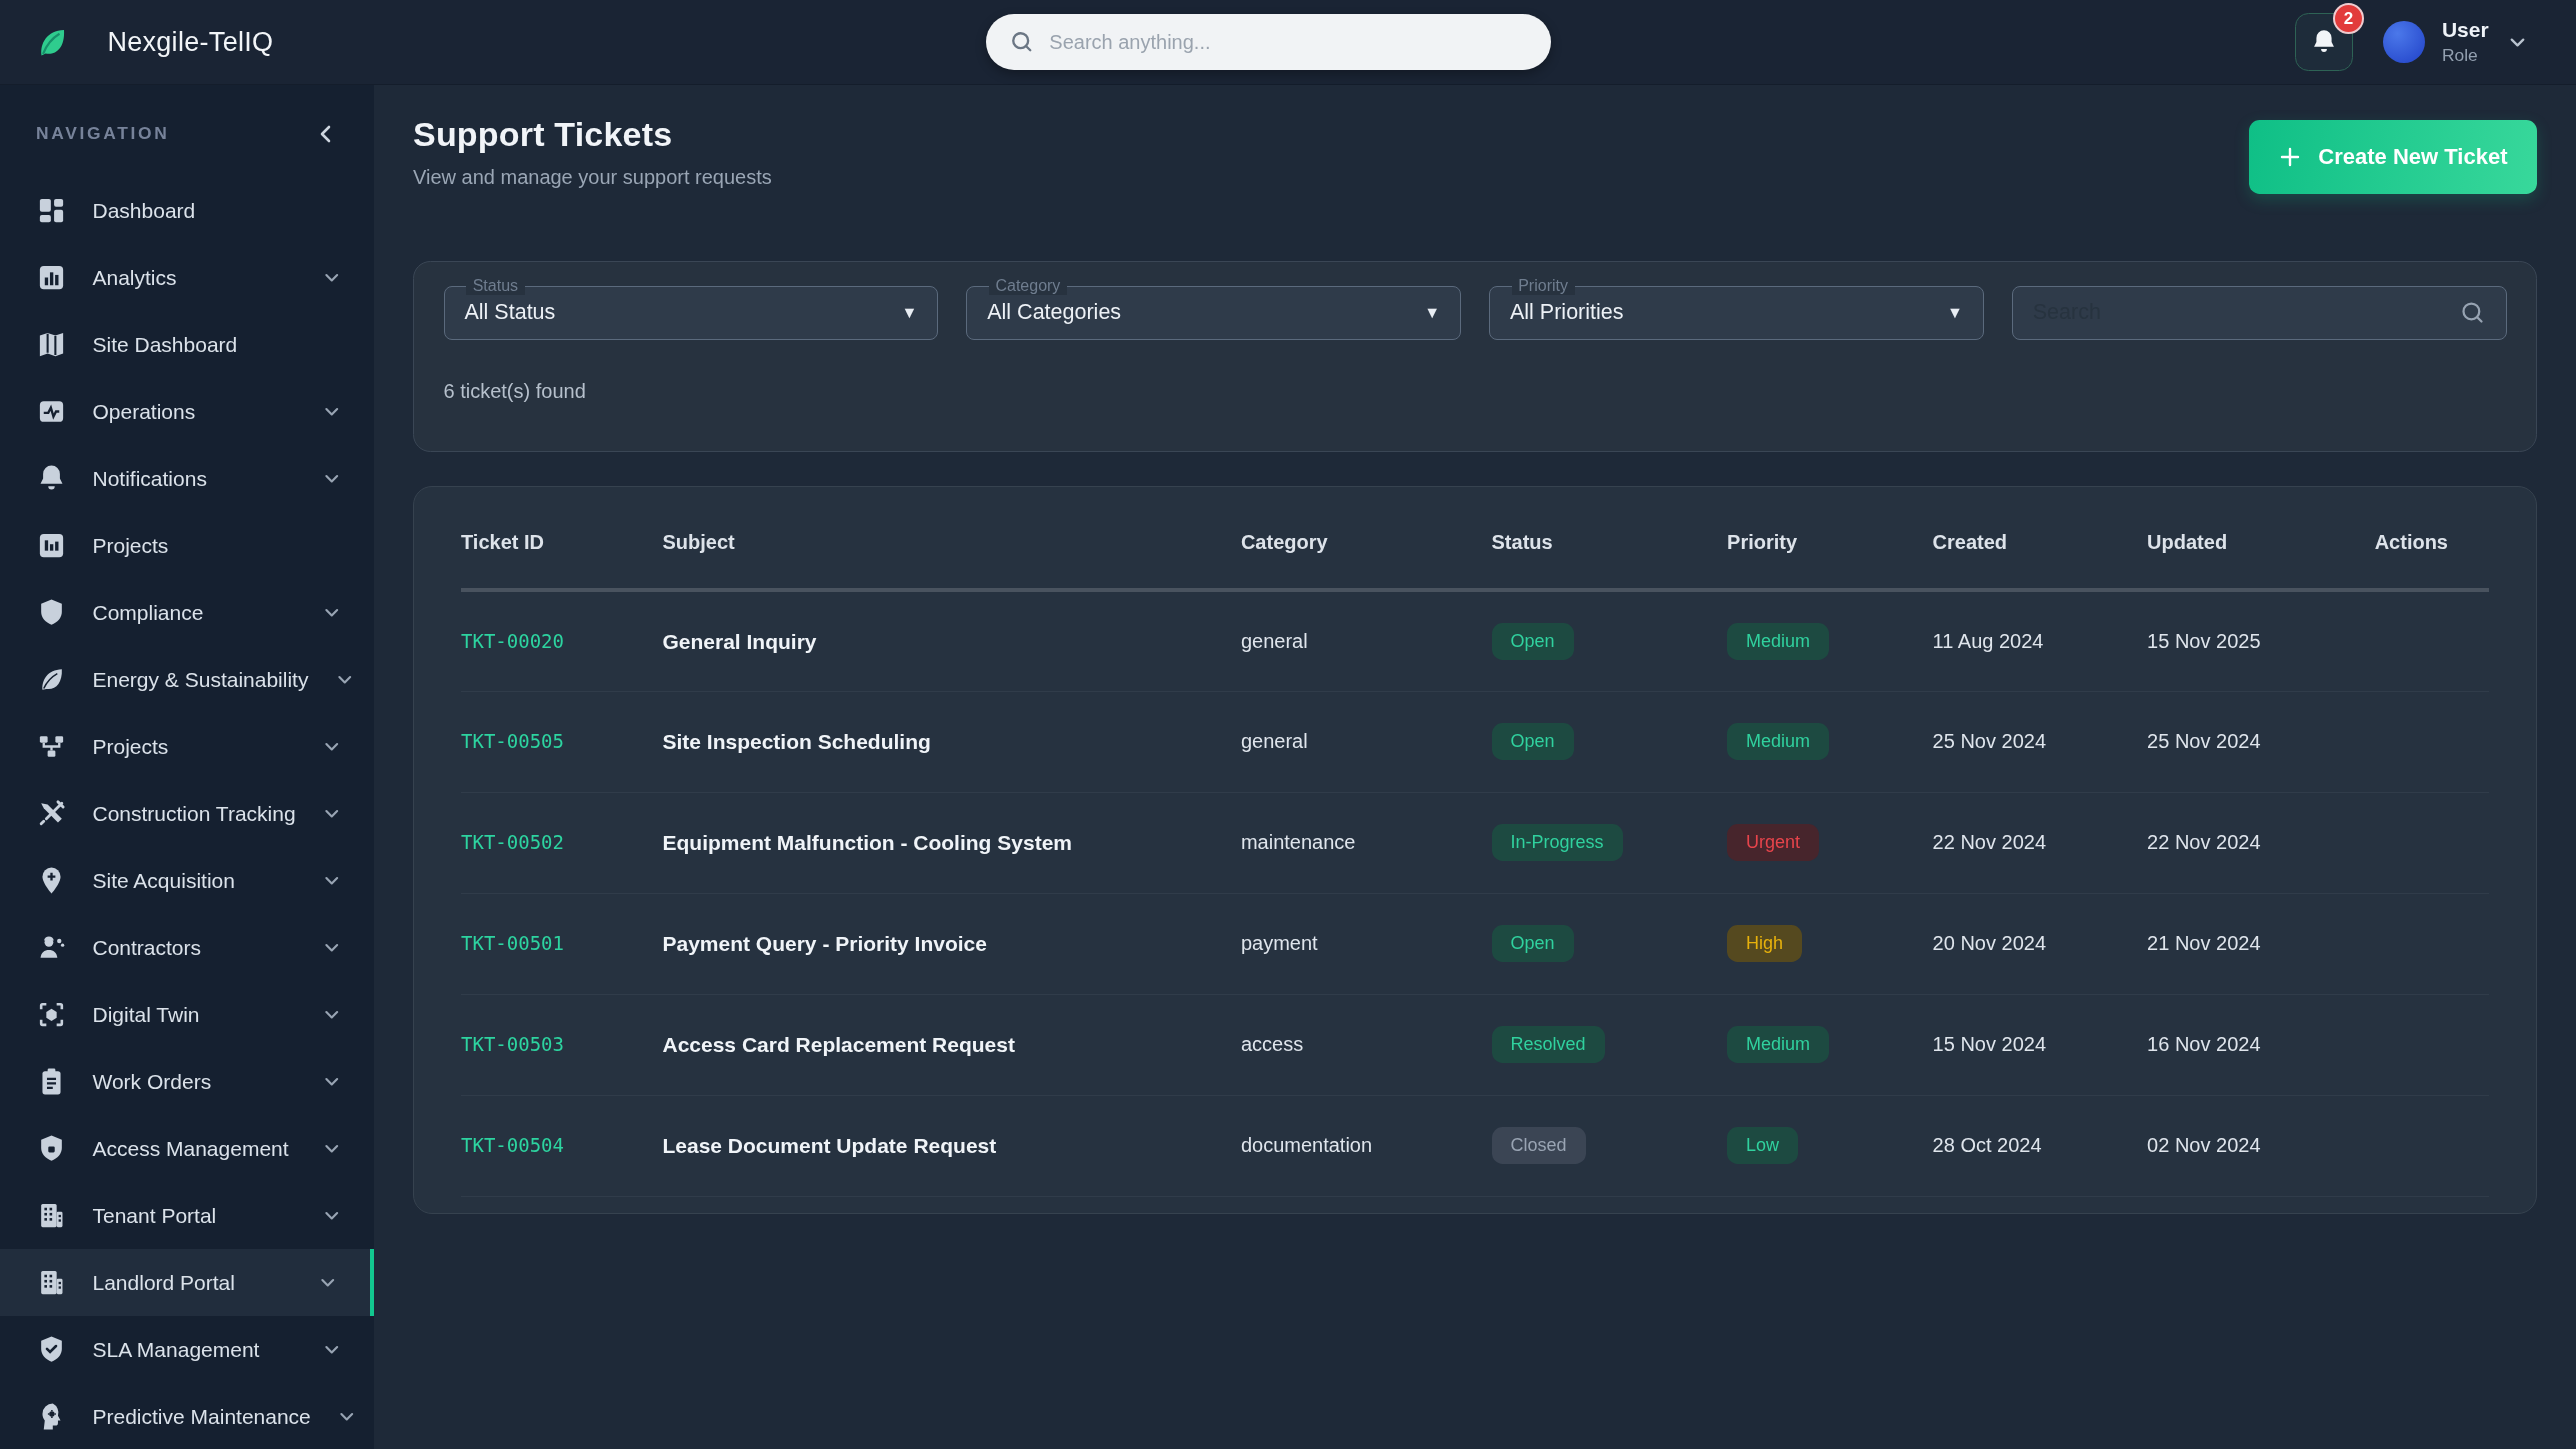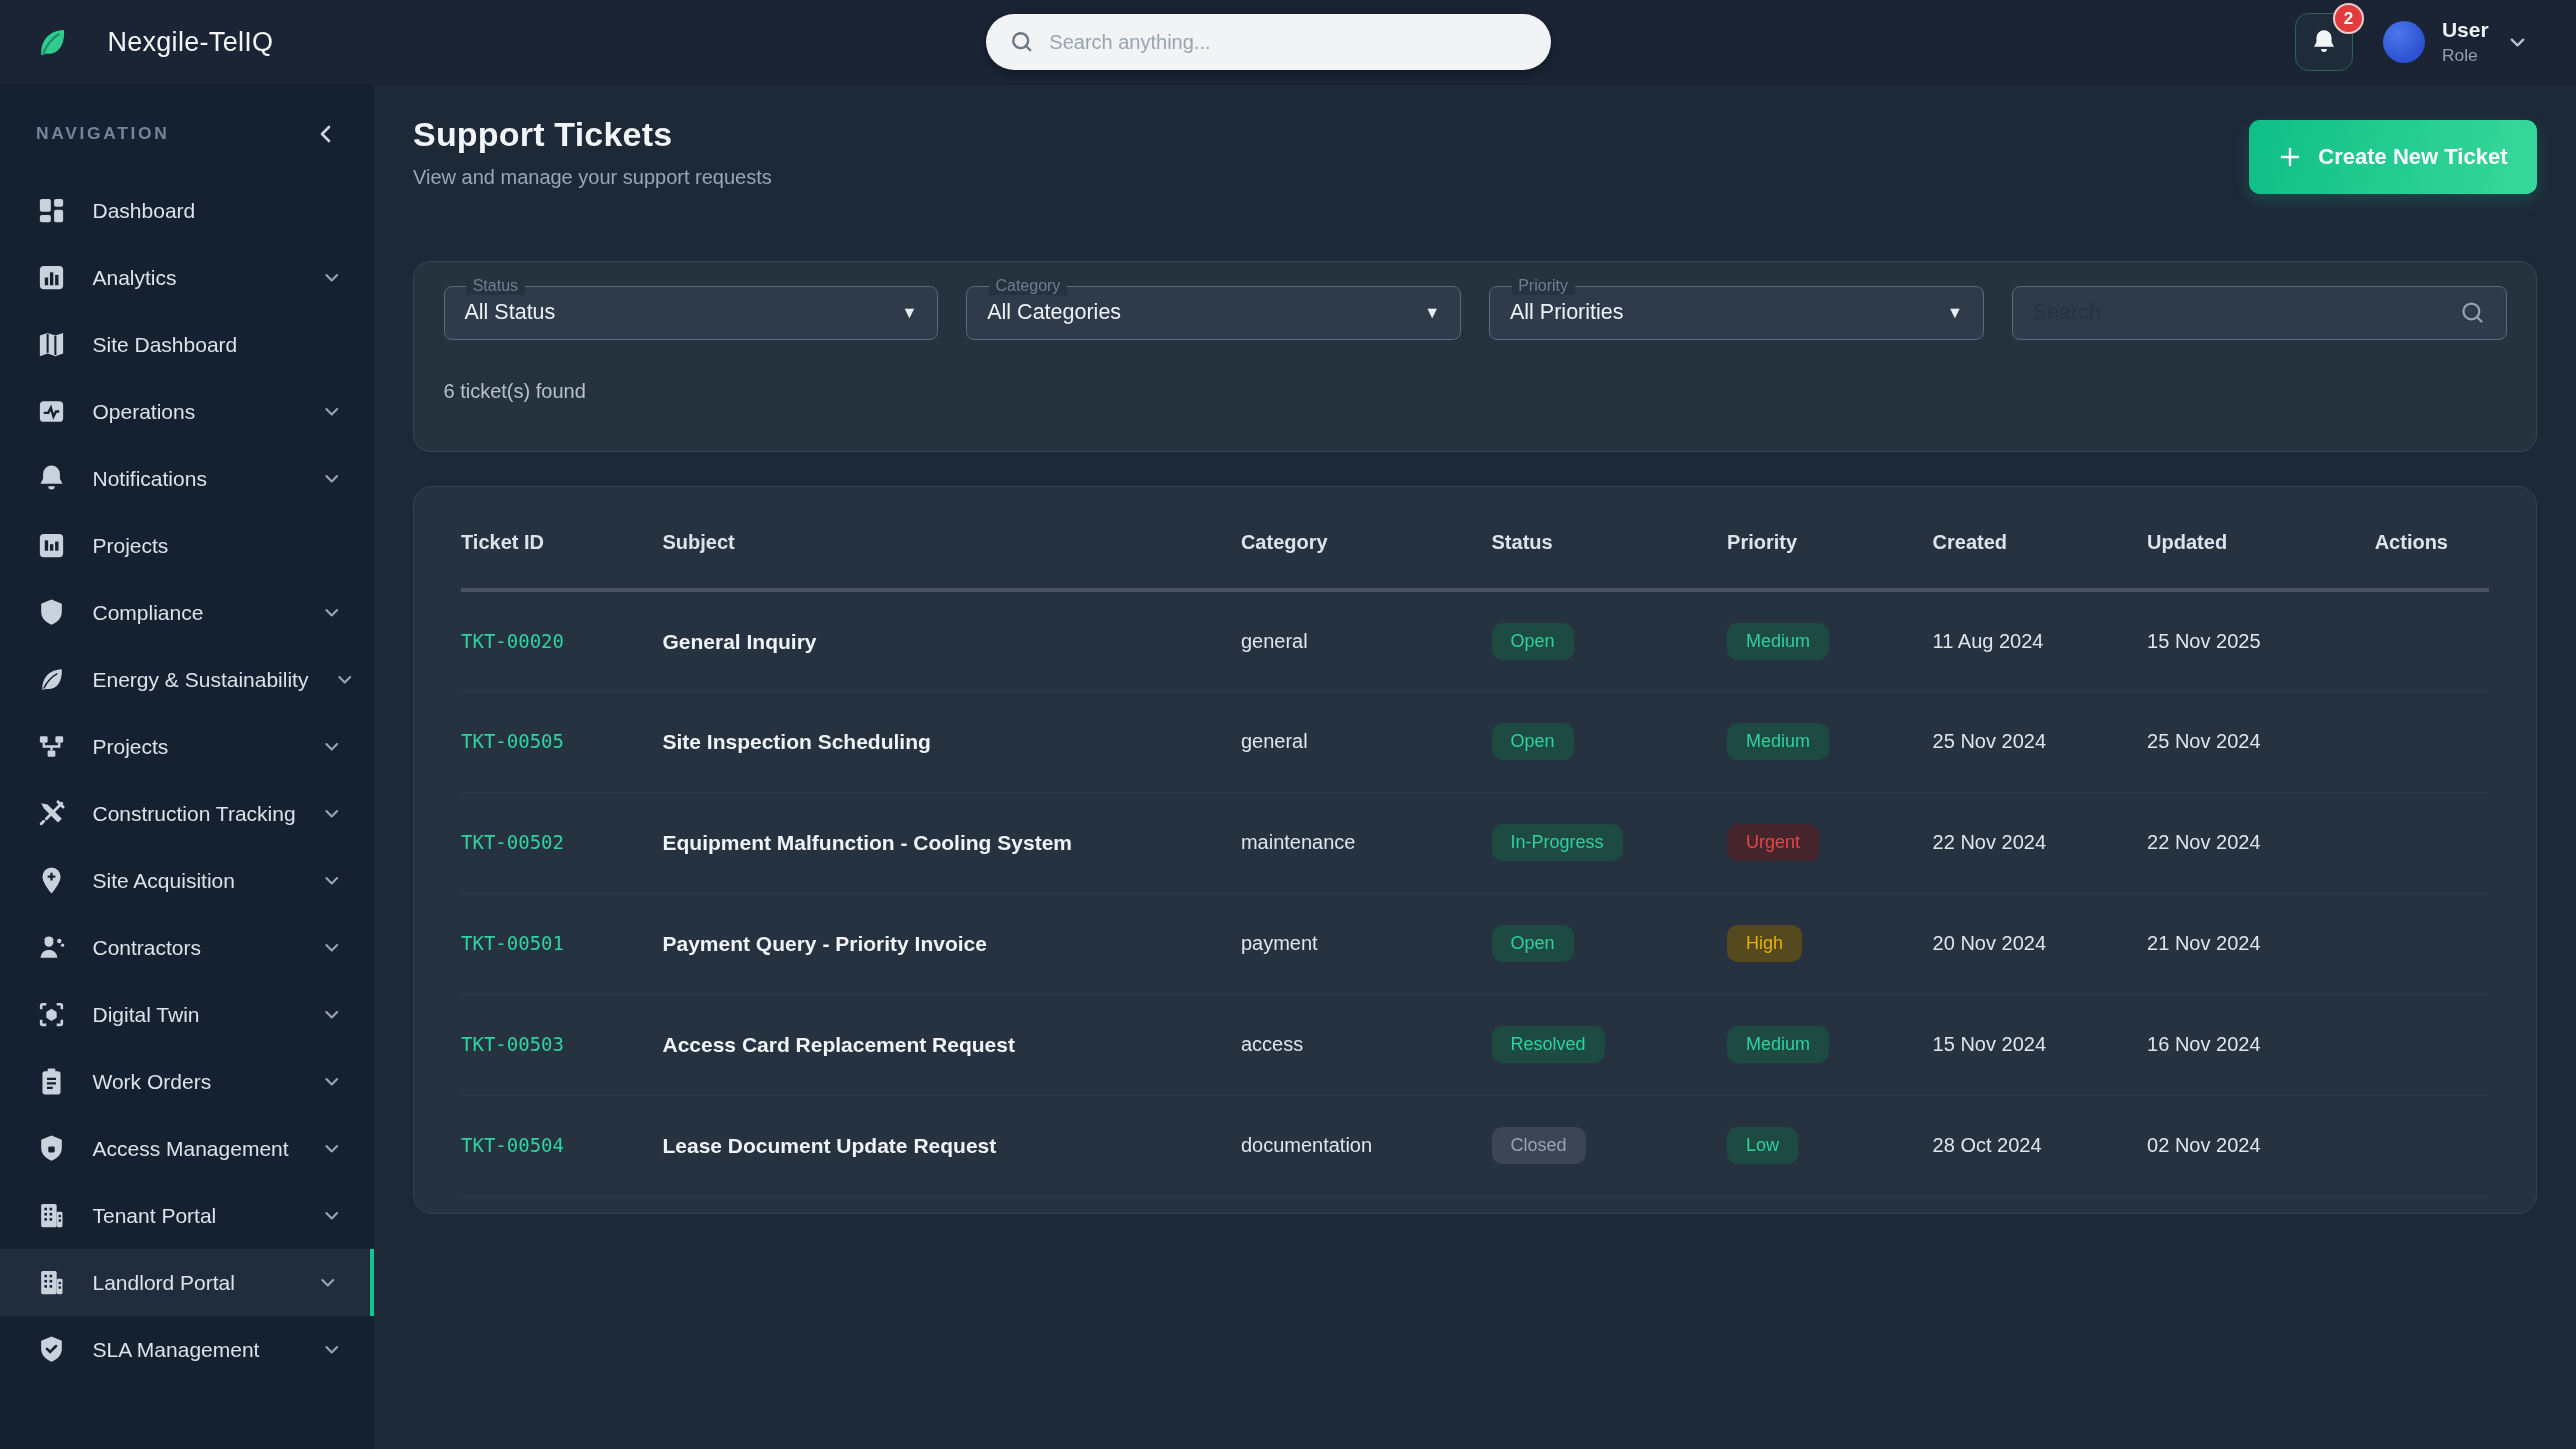--- a/index.html
+++ b/index.html
@@ -358,20 +358,31 @@
         <div class="nav-item">
           <span class="ic"><svg viewBox="0 0 24 24" fill="currentColor">
               <path d="M12 2l8 3.2v6.3c0 4.8-3.4 8.3-8 10-4.6-1.7-8-5.2-8-10V5.2z"></path>
               <path d="m8.5 11.5 2.4 2.4 4.6-4.6" stroke="#152030" stroke-width="2" fill="none" stroke-linecap="round"></path>
             </svg></span>
           <span class="lbl">SLA Management</span>
           <span class="chev"><svg viewBox="0 0 24 24" fill="none" stroke="currentColor" stroke-width="2.4" stroke-linecap="round" stroke-linejoin="round">
               <polyline points="6 9 12 15 18 9"></polyline>
             </svg></span>
         </div>
+        <div class="nav-item">
+          <span class="ic"><svg viewBox="0 0 24 24" fill="currentColor">
+              <path d="M13 2a8 8 0 0 0-8 8c0 2 .7 3.6 1.8 5L6 22h7v-3h2a2 2 0 0 0 2-2v-2h2l-2-3.5A8 8 0 0 0 13 2z"></path>
+              <circle cx="12.3" cy="10" r="2.1" fill="#152030"></circle>
+              <path d="M12.3 6.9v1.1m0 4v1.1m3.1-3.1h-1.1m-4 0H9.2" stroke="#152030" stroke-width="1.2" fill="none"></path>
+            </svg></span>
+          <span class="lbl">Predictive Maintenance</span>
+          <span class="chev"><svg viewBox="0 0 24 24" fill="none" stroke="currentColor" stroke-width="2.4" stroke-linecap="round" stroke-linejoin="round">
+              <polyline points="6 9 12 15 18 9"></polyline>
+            </svg></span>
+        </div>
       </nav>
   </aside>
 
   <main class="main">
     <div class="page-head">
       <div>
         <h1 class="page-title">Support Tickets</h1>
         <div class="page-sub">View and manage your support requests</div>
       </div>
       <button class="create-btn">

